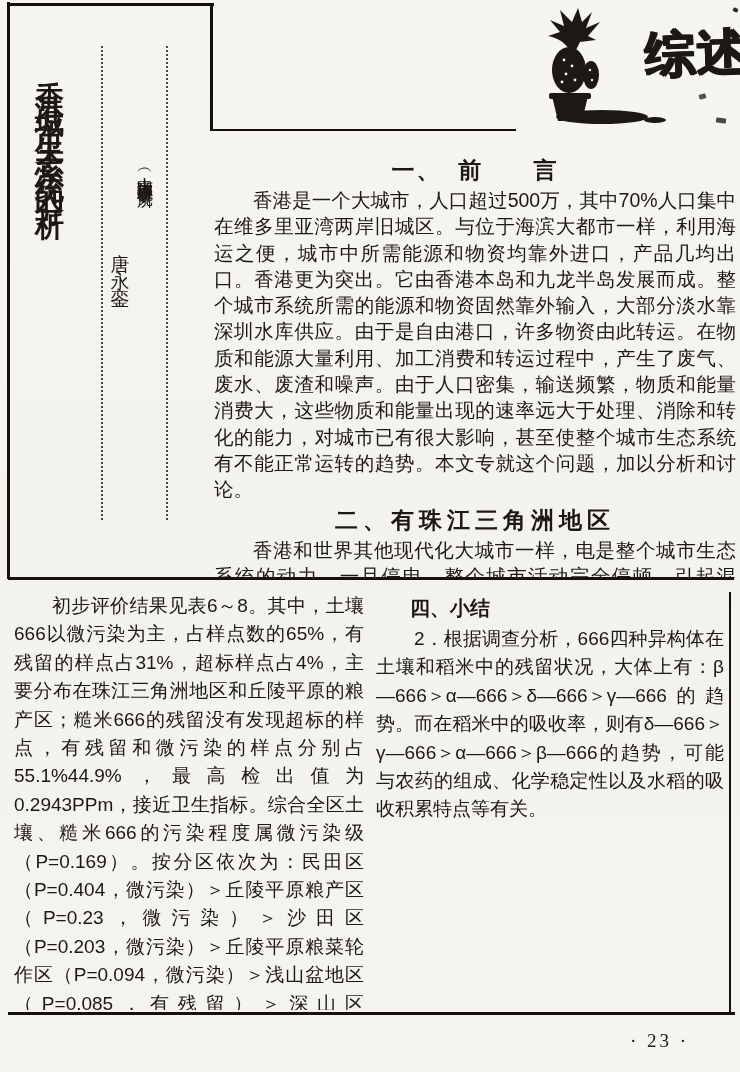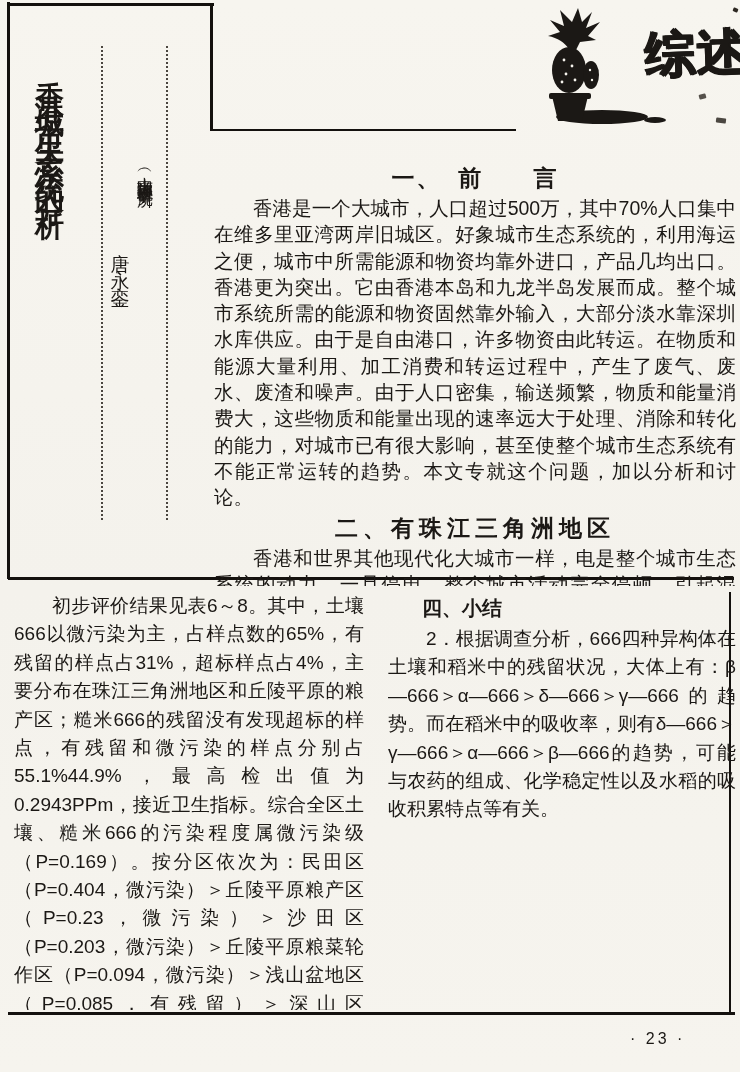--- a/index.html
+++ b/index.html
@@ -50,45 +50,45 @@
     font-size:19px;letter-spacing:17px;
   }
   .v-affil{
     position:absolute;left:134px;top:162px;height:260px;
     writing-mode:vertical-rl;text-orientation:upright;
     font-size:16px;letter-spacing:1.5px;
   }
   
   .top-article{
     position:absolute;left:214px;top:156px;width:522px;height:422px;
-    overflow:hidden;font-size:19.5px;line-height:26.3px;text-align:justify;margin-top:8px;
+    overflow:hidden;font-size:19.5px;line-height:26.3px;text-align:justify;
   }
   .sec-heading{
     margin:0 0 3px 0;font-size:23px;font-weight:bold;text-align:center;
     white-space:pre;line-height:28px;
   }
   .sec-heading.spread{letter-spacing:2px;}
   .sec-heading.second{letter-spacing:5px;margin-top:3px;}
   .top-article p{margin:0;text-indent:2em;}
   
   .col{
     position:absolute;top:592px;height:418px;overflow:hidden;
     font-size:19px;line-height:28.4px;text-align:justify;
   }
   .left-col{left:14px;width:350px;}
-  .right-col{left:376px;width:348px;margin-left:12px;}
+  .right-col{left:376px;width:348px;}
   .col p{margin:0;text-indent:2em;}
   .col-heading{
     margin:2px 0 3px 0;font-size:20px;font-weight:bold;
     text-indent:1.7em;text-align:left;line-height:28px;
   }
   
   .page-number{
     position:absolute;left:630px;top:1030px;
-    font-size:16px;letter-spacing:3px;font-family:Liberation Sans, sans-serif;
+    font-size:19px;letter-spacing:3px;font-family:Liberation Serif, serif;
   }
 </style>
 </head>
 <body>
 
 <div class="page">
 
   <div class="rule left-rule"></div>
   <div class="rule top-rule"></div>
   <div class="rule step-v"></div>
@@ -119,21 +119,21 @@
   <div class="speck s3"></div>
 
   <div class="v-title">香港城市生态系统的分析</div>
   <div class="dotted d1"></div>
   <div class="dotted d2"></div>
   <div class="v-affil">（中山大学环境科学研究所）</div>
   <div class="v-author">唐永銮</div>
 
   <div class="top-article">
     <h2 class="sec-heading spread">一、  前      言</h2>
-    <p>香港是一个大城市，人口超过500万，其中70%人口集中在维多里亚湾两岸旧城区。好象城市生态系统的，利用海运之便，城市中所需能源和物资均靠外进口，产品几均出口。香港更为突出。它由香港本岛和九龙半岛发展而成。整个城市系统所需的能源和物资固然靠外输入，大部分淡水靠深圳水库供应。由于是自由港口，许多物资由此转运。在物质和能源大量利用、加工消费和转运过程中，产生了废气、废水、废渣和噪声。由于人口密集，输送频繁，物质和能量消费大，这些物质和能量出现的速率远大于处理、消除和转化的能力，对城市已有很大影响，甚至使整个城市生态系统有不能正常运转的趋势。本文专就这个问题，加以分析和讨论。</p>
+    <p>香港是一个大城市，人口超过500万，其中70%人口集中在维多里亚湾两岸旧城区。与位于海滨大都市一样，利用海运之便，城市中所需能源和物资均靠外进口，产品几均出口。香港更为突出。它由香港本岛和九龙半岛发展而成。整个城市系统所需的能源和物资固然靠外输入，大部分淡水靠深圳水库供应。由于是自由港口，许多物资由此转运。在物质和能源大量利用、加工消费和转运过程中，产生了废气、废水、废渣和噪声。由于人口密集，输送频繁，物质和能量消费大，这些物质和能量出现的速率远大于处理、消除和转化的能力，对城市已有很大影响，甚至使整个城市生态系统有不能正常运转的趋势。本文专就这个问题，加以分析和讨论。</p>
     <h2 class="sec-heading second">二、有珠江三角洲地区</h2>
     <p>香港和世界其他现代化大城市一样，电是整个城市生态系统的动力，一旦停电，整个城市活动完全停顿，引起混乱。火电工业是香港首要工业。好象城市生态系统的“心脏”。香港火电工业以煤（下转24页）</p>
   </div>
 
   <div class="col left-col">
     <p>初步评价结果见表6～8。其中，土壤666以微污染为主，占样点数的65%，有残留的样点占31%，超标样点占4%，主要分布在珠江三角洲地区和丘陵平原的粮产区；糙米666的残留没有发现超标的样点，有残留和微污染的样点分别占55.1%44.9%，最高检出值为0.2943PPm，接近卫生指标。综合全区土壤、糙米666的污染程度属微污染级（P=0.169）。按分区依次为：民田区（P=0.404，微污染）＞丘陵平原粮产区（P=0.23，微污染）＞沙田区（P=0.203，微污染）＞丘陵平原粮菜轮作区（P=0.094，微污染）＞浅山盆地区（P=0.085，有残留）＞深山区（P=0.054，有残留）。从评价结果分析，大体上与各地施用666农药的水平等状况是相吻合的。</p>
   </div>
 
   <div class="col right-col">
     <h3 class="col-heading">四、小结</h3>

